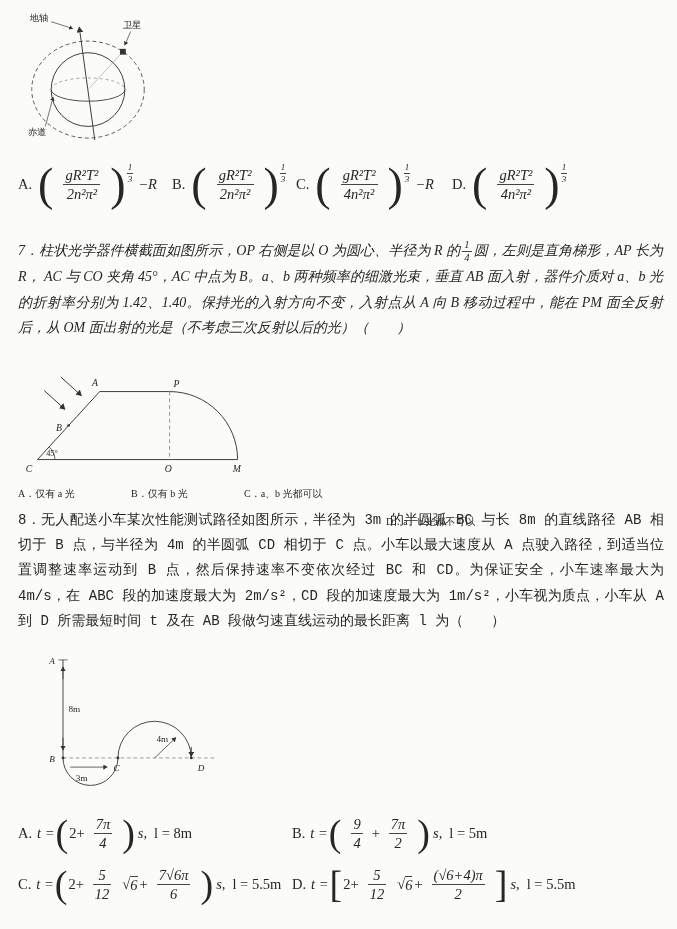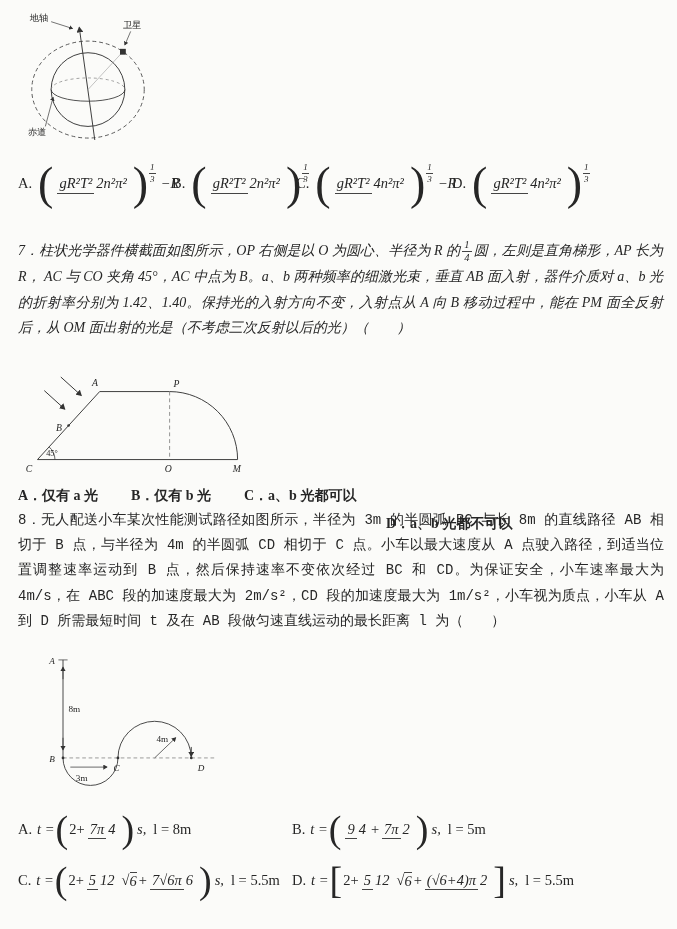--- a/index.html
+++ b/index.html
@@ -4,37 +4,37 @@
 <style>
   html,body{margin:0;padding:0;}
   body{
     width:677px;height:929px;position:relative;overflow:hidden;
     background:#fbfbf9;color:#262626;
     font-family:"Liberation Serif","DejaVu Serif",serif;
   }
   .abs{position:absolute;}
   .para{font-size:14px;line-height:1.8;text-align:justify;}
   .math{font-style:italic;}
-  .mfrac{display:inline-flex;flex-direction:row;text-align:center;font-style:italic;line-height:1.25;margin:0 3px;vertical-align:middle;}
+  .mfrac{display:inline-flex;flex-direction:column;text-align:center;font-style:italic;line-height:1.25;margin:0 9px;vertical-align:middle;}
   .mfrac .n{border-bottom:1px solid #444;padding:0 2px;display:block;}
   .mfrac .d{padding:0 2px;display:block;}
   .inline-frac{display:inline-flex;flex-direction:column;text-align:center;font-size:10.5px;line-height:1.15;vertical-align:middle;margin:0 2px;}
   .inline-frac .n{border-bottom:1px solid #444;padding:0 2px;}
   .q6opt,.q8opt{position:absolute;display:flex;align-items:center;font-size:14.5px;white-space:nowrap;}
   .q6opt .lab,.q8opt .lab{margin-right:5px;font-style:normal;}
   .bigp{font-size:46px;line-height:0.78;font-weight:300;margin:0 1px;}
   .bigp2{font-size:38px;line-height:0.78;font-weight:300;margin:0 1px;}
   .expfrac{display:inline-flex;flex-direction:column;text-align:center;font-size:9px;line-height:1.2;font-style:italic;align-self:flex-start;margin-top:-4px;}
   .expfrac .n{border-bottom:1px solid #444;padding:0 1px;}
   .tail{margin-left:5px;}
   .unit{margin-left:2px;font-style:italic;}
   .ltext{margin-left:7px;}
   .sqrt{display:inline-flex;align-items:flex-start;font-style:italic;white-space:nowrap;margin:0 2px;}
   .radicand{border-top:1px solid #444;}
-  .q7opt{position:absolute;font-size:14px;white-space:nowrap;font-weight:bold;}
+  .q7opt{position:absolute;font-size:10px;white-space:nowrap;}
   svg text{font-family:"Liberation Serif",serif;fill:#262626;}
 </style>
 </head>
 <body>
 
 <div class="abs" style="left:24px;top:8px;">
   <svg width="128" height="136" viewBox="0 0 132 140">
     <defs>
       <marker id="arrE" markerWidth="7" markerHeight="7" refX="5" refY="3.5" orient="auto">
         <path d="M0,0 L6,3.5 L0,7 Z" fill="#333"></path>

